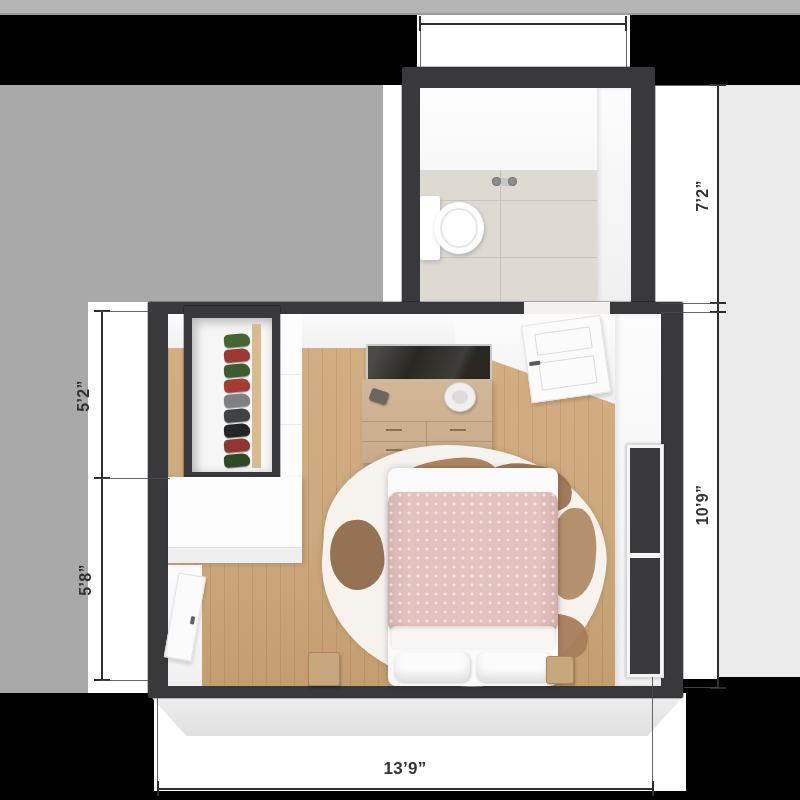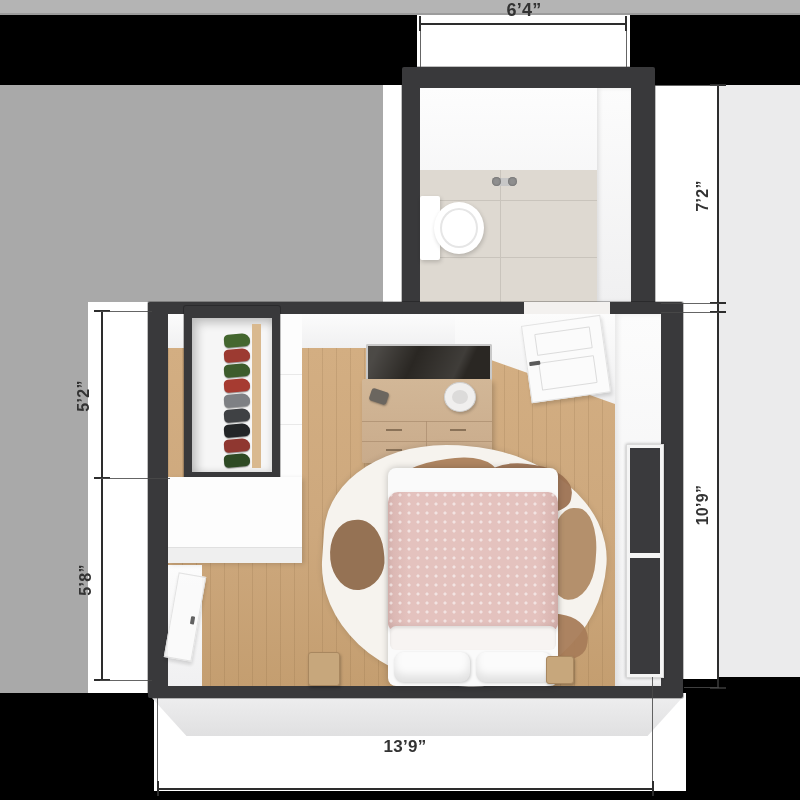--- a/index.html
+++ b/index.html
@@ -185,21 +185,20 @@
   </div>
 
   <div class="abs stool" style="left:308px;top:652px;width:30px;height:32px;"></div>
   <div class="abs stool" style="left:546px;top:656px;width:26px;height:26px;"></div>
 
   <div class="abs ext-line" style="left:420px;top:23px;width:1px;height:44px;"></div>
   <div class="abs ext-line" style="left:626px;top:23px;width:1px;height:44px;"></div>
   <div class="abs dim-line" style="left:421px;top:23px;width:206px;height:2px;"></div>
   <div class="abs dim-line" style="left:419px;top:16px;width:2px;height:15px;"></div>
   <div class="abs dim-line" style="left:625px;top:16px;width:2px;height:15px;"></div>
-  <div class="abs dim-label" style="left:454px;top:0;width:140px;height:20px;font-size:18px;">6’4”</div>
 
   <div class="abs dim-line" style="left:717px;top:85px;width:2px;height:603px;"></div>
   <div class="abs dim-line" style="left:710px;top:84px;width:16px;height:2px;"></div>
   <div class="abs dim-line" style="left:710px;top:302px;width:16px;height:2px;"></div>
   <div class="abs dim-line" style="left:710px;top:311px;width:16px;height:2px;"></div>
   <div class="abs dim-line" style="left:710px;top:687px;width:16px;height:2px;"></div>
   <div class="abs ext-line" style="left:655px;top:85px;width:64px;height:1px;"></div>
   <div class="abs ext-line" style="left:661px;top:303px;width:58px;height:1px;"></div>
   <div class="abs ext-line" style="left:661px;top:312px;width:58px;height:1px;"></div>
   <div class="abs ext-line" style="left:684px;top:687px;width:35px;height:1px;"></div>
@@ -214,15 +213,15 @@
   <div class="abs ext-line" style="left:100px;top:478px;width:70px;height:1px;"></div>
   <div class="abs ext-line" style="left:100px;top:680px;width:52px;height:1px;"></div>
   <div class="abs dim-label rot" style="left:54px;top:381px;width:60px;height:30px;font-size:16px;">5’2”</div>
   <div class="abs dim-label rot" style="left:56px;top:565px;width:60px;height:30px;font-size:16px;">5’8”</div>
 
   <div class="abs ext-line" style="left:157px;top:698px;width:1px;height:90px;"></div>
   <div class="abs ext-line" style="left:652px;top:677px;width:1px;height:111px;"></div>
   <div class="abs dim-line" style="left:158px;top:788px;width:496px;height:2px;"></div>
   <div class="abs dim-line" style="left:157px;top:781px;width:2px;height:15px;"></div>
   <div class="abs dim-line" style="left:652px;top:781px;width:2px;height:15px;"></div>
-  <div class="abs dim-label" style="left:330px;top:736px;width:150px;height:22px;font-size:17px;text-align:center;">13’9”</div>
+  <div class="abs dim-label" style="left:330px;top:758px;width:150px;height:22px;font-size:17px;text-align:center;">13’9”</div>
 
 </div>
 
 </body></html>

